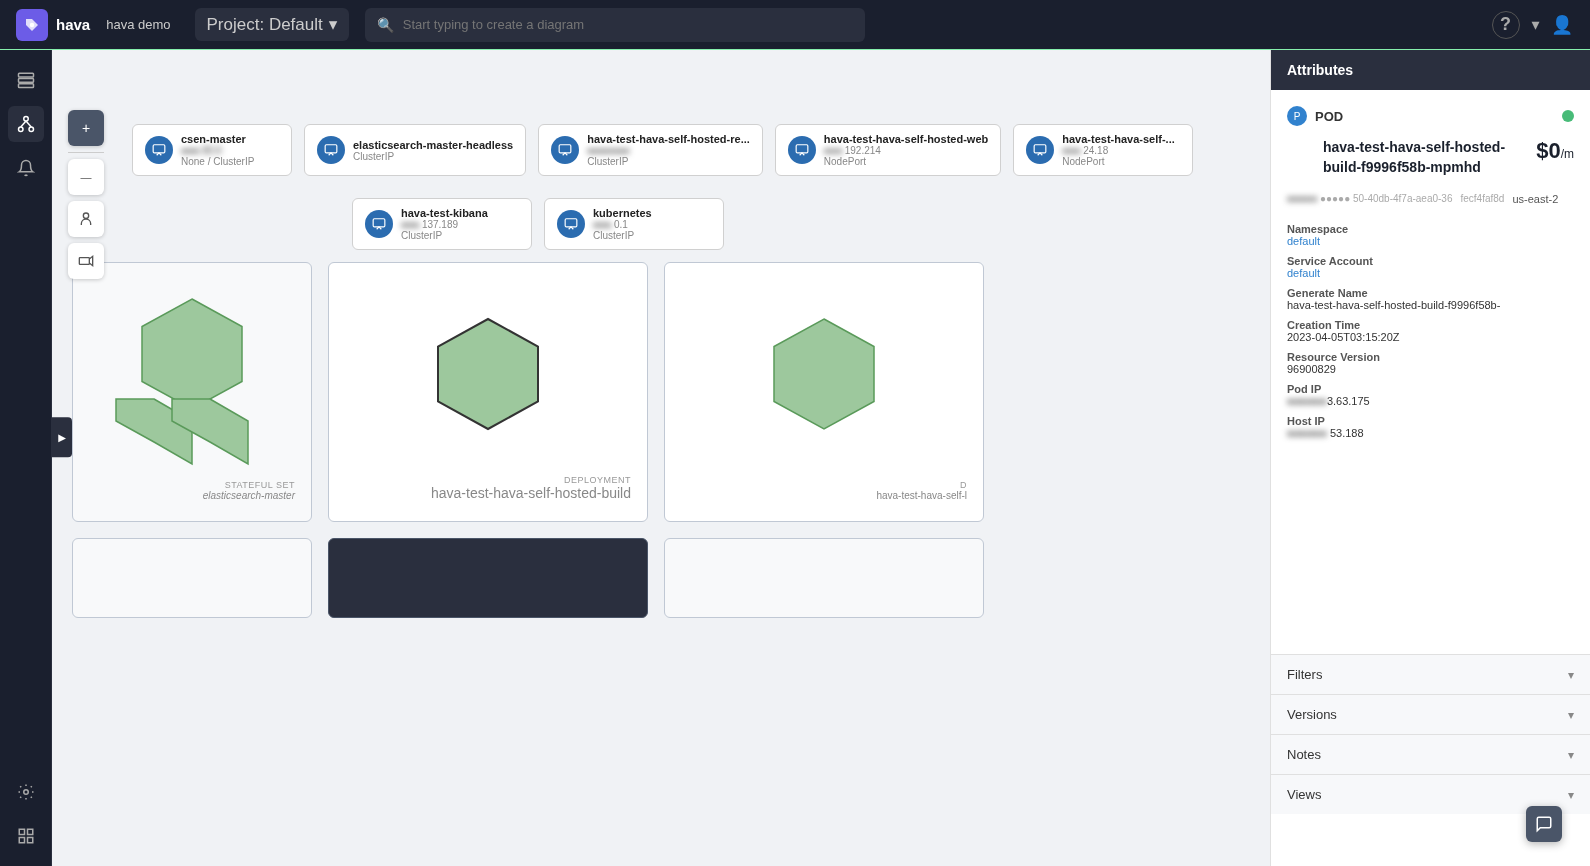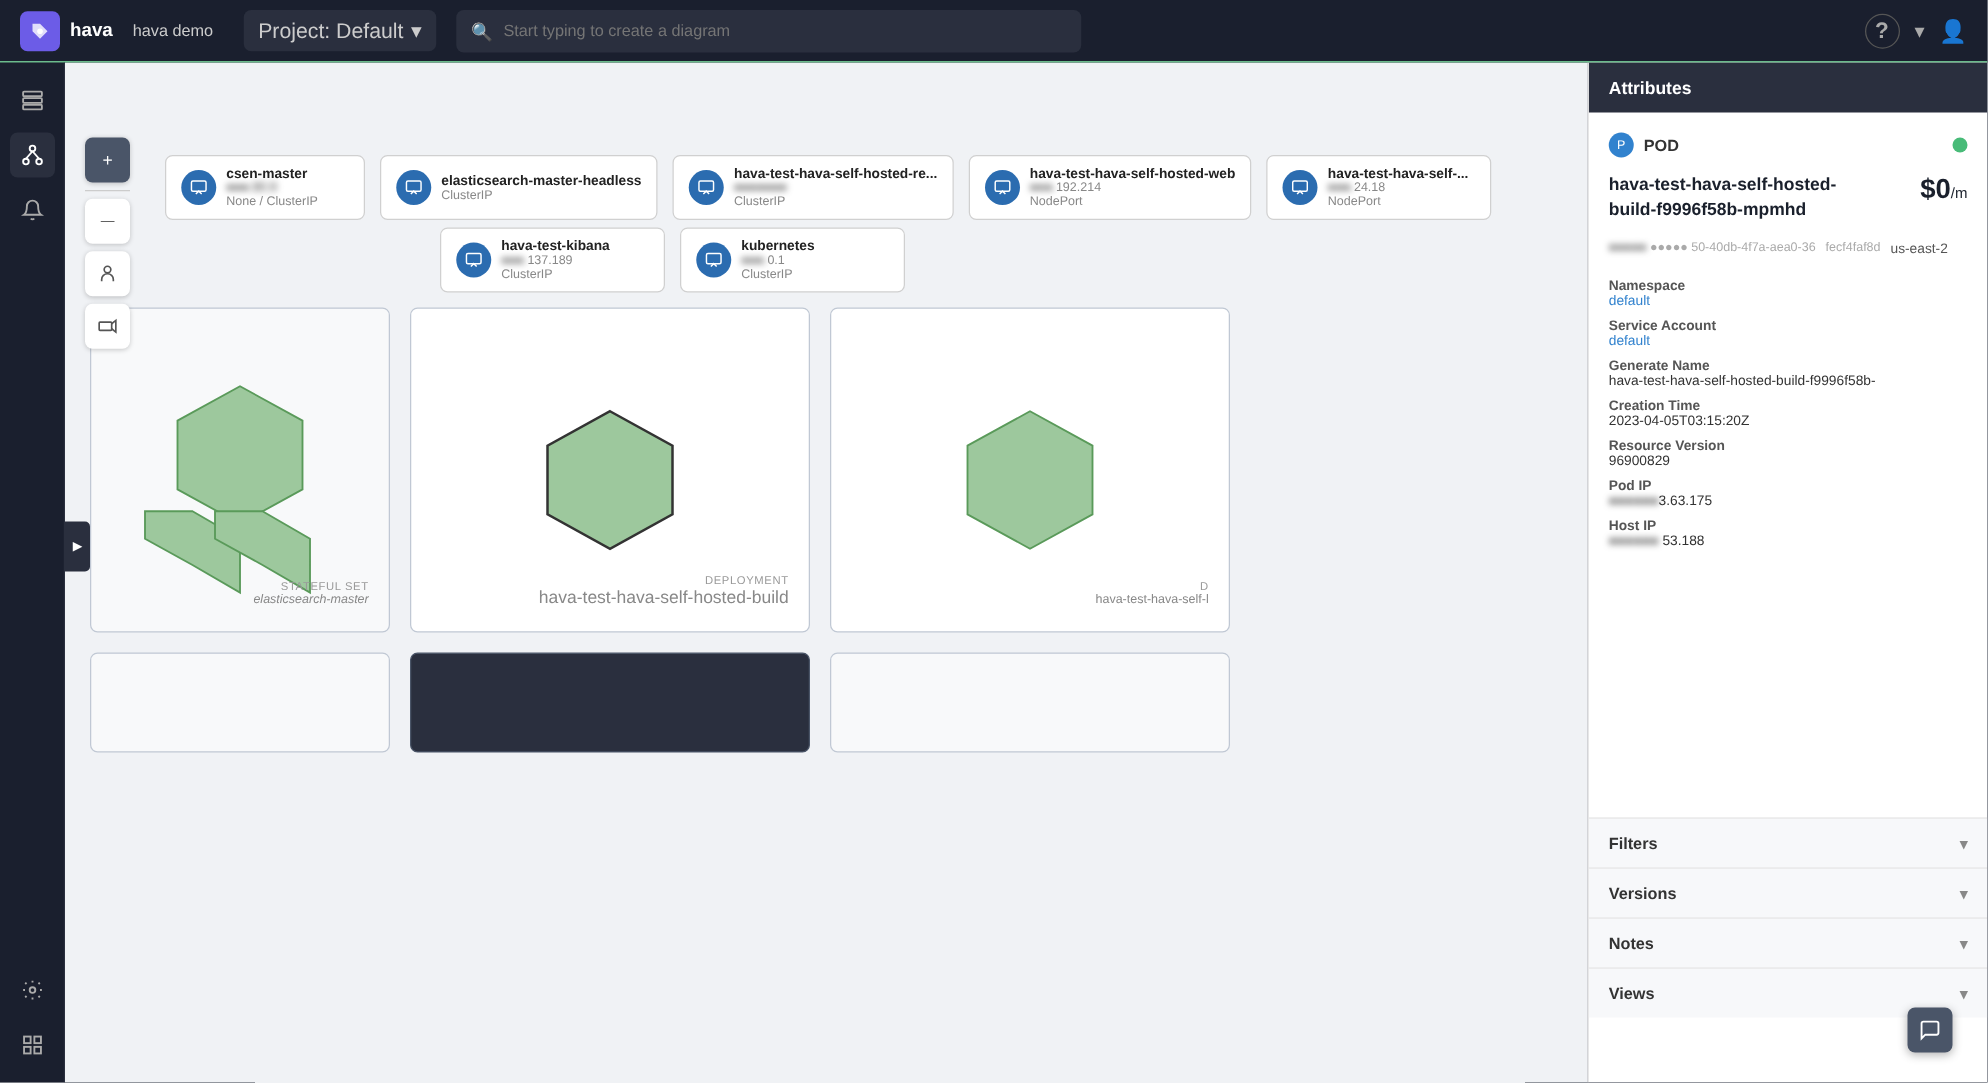--- a/index.html
+++ b/index.html
@@ -61,72 +61,72 @@
     }
     .canvas-tool-btn {
       width: 36px; height: 36px; background: #fff; border-radius: 6px;
       display: flex; align-items: center; justify-content: center;
       cursor: pointer; box-shadow: 0 1px 4px rgba(0,0,0,0.2);
       color: #555; font-size: 14px; border: none;
     }
     .canvas-tool-btn.primary { background: #4a5568; color: #fff; }
 
     
-    .services-row { display: flex; gap: 12px; flex-wrap: wrap; margin-bottom: 0; padding-top: 10px; }
+    .services-row { display: flex; gap: 12px; flex-wrap: wrap; margin-bottom: 16px; padding-top: 10px; }
     .service-card {
       background: #fff; border: 1px solid #d0d0d0; border-radius: 6px;
       padding: 8px 12px; display: flex; align-items: center; gap: 8px;
       min-width: 180px; font-size: 11px; color: #333;
     }
     .service-icon { width: 28px; height: 28px; background: #2b6cb0; border-radius: 50%; display: flex; align-items: center; justify-content: center; color: #fff; font-size: 12px; flex-shrink: 0; }
     .service-info { display: flex; flex-direction: column; }
     .service-name { font-weight: 600; font-size: 11px; color: #222; }
     .service-ip { color: #888; font-size: 10px; }
     .service-type { color: #888; font-size: 10px; }
 
     
     .deployments-row { display: flex; gap: 16px; margin-top: 8px; }
     .deployment-box {
       background: #fff; border: 1px solid #c0c8d0; border-radius: 6px;
       padding: 16px; display: flex; flex-direction: column; align-items: center;
-      justify-content: flex-end; position: relative; min-height: 260px;
+      justify-content: flex-start; position: relative; min-height: 260px;
     }
     .deployment-box.stateful { min-width: 240px; }
     .deployment-box.deploy { min-width: 320px; }
 
     
     .right-panel {
       width: 320px; background: #fff; border-left: 1px solid #e0e0e0;
       display: flex; flex-direction: column; flex-shrink: 0; overflow: hidden;
     }
     .panel-header { background: #2a2f3e; color: #fff; padding: 12px 16px; font-size: 14px; font-weight: 600; flex-shrink: 0; }
 
     
     .attributes-content { flex: 1; overflow-y: auto; padding: 16px; }
     .pod-header { display: flex; align-items: center; gap: 8px; margin-bottom: 12px; }
     .pod-icon { width: 20px; height: 20px; background: #3182ce; border-radius: 50%; display: flex; align-items: center; justify-content: center; color: #fff; font-size: 10px; flex-shrink: 0; }
     .pod-label { font-size: 13px; font-weight: 600; color: #333; }
     .pod-status { width: 12px; height: 12px; background: #48bb78; border-radius: 50%; margin-left: auto; }
-    .pod-title { font-size: 17px; font-weight: 700; color: #1a202c; line-height: 1.3; margin-bottom: 8px; }
+    .pod-title { font-size: 17px; font-weight: 700; color: #1a202c; line-height: 1.3; margin-bottom: 8px; margin-left: 36px; }
     .pod-meta { display: flex; flex-wrap: wrap; gap: 4px; margin-bottom: 12px; }
     .pod-meta-item { font-size: 10px; color: #888; }
     .price-tag { font-size: 22px; font-weight: 700; color: #1a202c; margin-left: auto; }
     .price-sub { font-size: 12px; font-weight: 400; }
 
     .attr-row { margin-bottom: 8px; }
     .attr-label { font-size: 11px; color: #555; font-weight: 600; }
     .attr-value { font-size: 11px; color: #333; }
     .attr-value.link { color: #3182ce; cursor: pointer; }
 
     
     .collapsible-section { border-top: 1px solid #e0e0e0; }
     .collapsible-header {
       display: flex; align-items: center; justify-content: space-between;
       padding: 12px 16px; cursor: pointer; background: #f7f8fa;
-      font-size: 13px; font-weight: 700; color: #333; gap: 12px;
+      font-size: 13px; font-weight: 400; color: #333; gap: 12px;
     }
     .chevron { font-size: 12px; color: #888; }
 
     
     .chat-btn {
       position: absolute; bottom: 16px; right: 16px;
       width: 40px; height: 40px; background: #4a5568; border-radius: 50%;
       display: flex; align-items: center; justify-content: center;
       cursor: pointer; color: #fff; font-size: 16px; box-shadow: 0 2px 8px rgba(0,0,0,0.3);
       z-index: 20;

